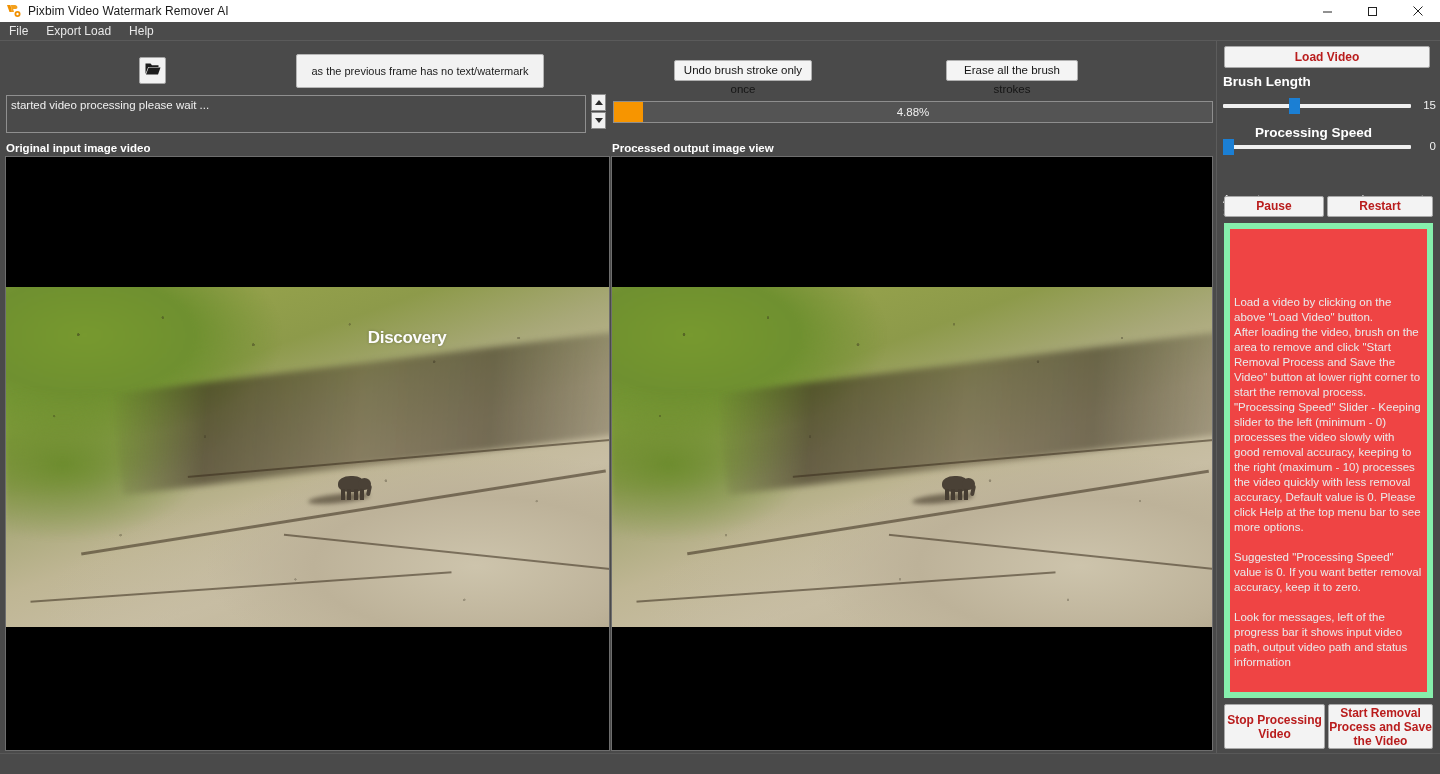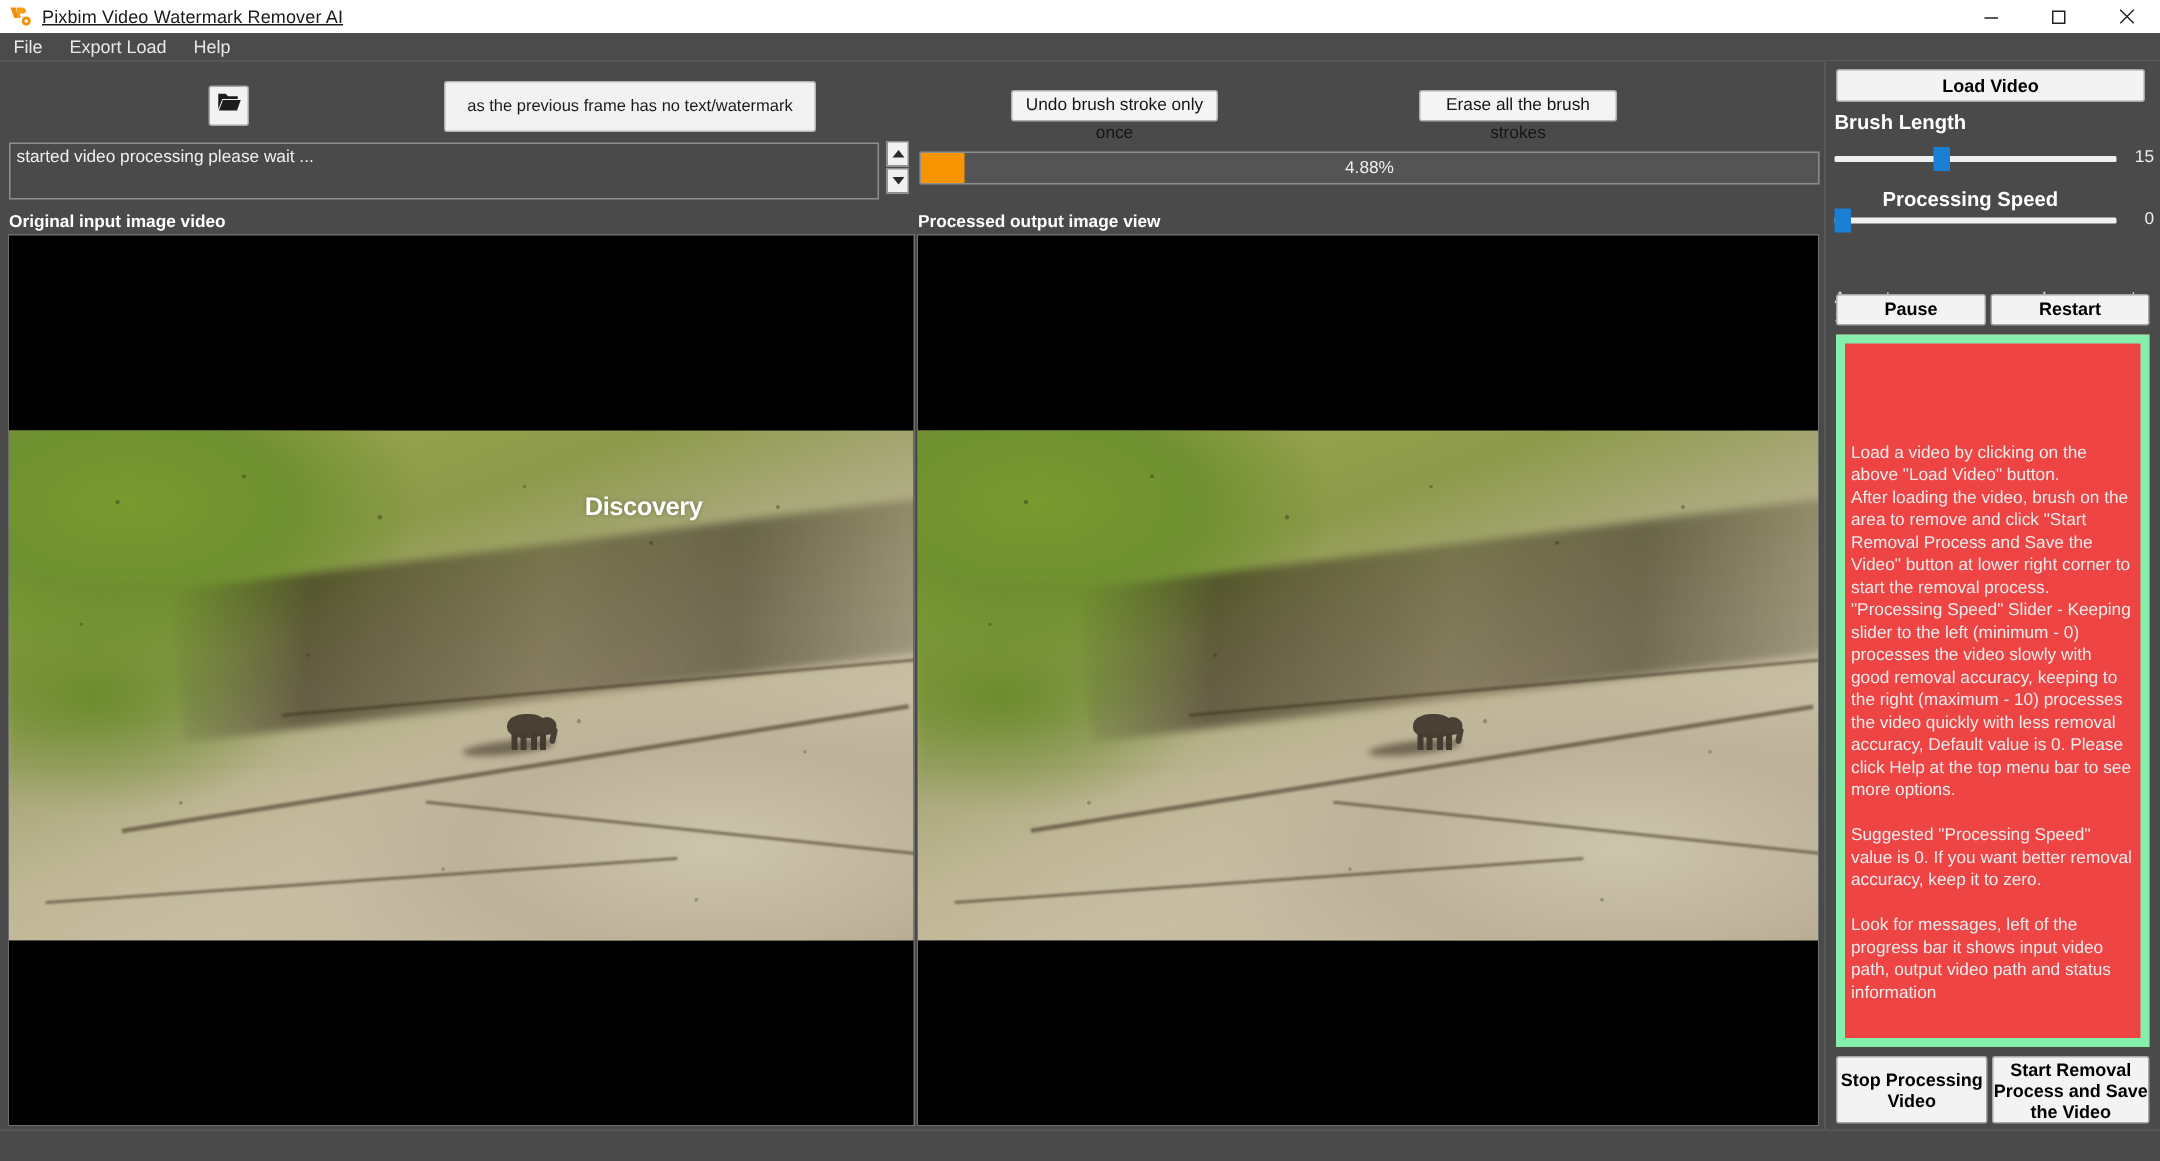--- a/index.html
+++ b/index.html
@@ -10,21 +10,21 @@
   }
   .app { position: relative; width: 1440px; height: 774px; background: #4a4a4a; }
 
   
   .titlebar {
     position: absolute; left: 0; top: 0; width: 1440px; height: 22px;
     background: #ffffff; display: flex; align-items: center;
   }
   .app-icon { width: 16px; height: 16px; margin-left: 6px; margin-right: 6px; position: relative; flex: none; }
   .app-icon svg { display: block; }
-  .title-text { font-size: 12px; color: #1a1a1a; letter-spacing: .1px; text-decoration: underline; }
+  .title-text { font-size: 12px; color: #1a1a1a; letter-spacing: .1px; }
   .win-btns { margin-left: auto; display: flex; height: 22px; }
   .win-btn {
     width: 45px; height: 22px; display: flex; align-items: center; justify-content: center;
     color: #222; font-size: 11px;
   }
   .win-btn svg { display:block; }
 
   
   .menubar {
     position: absolute; left: 0; top: 22px; width: 1440px; height: 19px;
@@ -160,28 +160,27 @@
   .elephant .leg.l4 { left: 28px; }
   .elephant .shadow {
     position: absolute; left: -24px; top: 20px; width: 62px; height: 9px;
     background: rgba(52,42,28,.55); border-radius: 50%; transform: rotate(-6deg); filter: blur(2px);
   }
   .watermark {
     position: absolute; left: 60%; top: 12%;
     font-size: 17px; font-weight: bold; color: #fdfdfd;
     letter-spacing: -.3px; text-shadow: 0 0 3px rgba(0,0,0,.25);
     font-family: "Liberation Sans", sans-serif;
-    margin-left: 22px;
   }
 
   
   .sidebar { position: absolute; left: 1219px; top: 41px; width: 221px; height: 712px; background: #4a4a4a; }
   .side-btn {
     background: #f3f3f3; border: 1px solid #a8a8a8; border-radius: 2px;
-    font-size: 12px; color: #000000; text-align: center;
+    font-size: 12px; color: #b91c1c; text-align: center;
   }
   #load-video-btn { position: absolute; left: 5px; top: 5px; width: 206px; height: 22px; font-weight: bold; line-height: 20px; }
   .side-title { position: absolute; font-size: 13.5px; font-weight: bold; color: #ffffff; }
   #brush-title { left: 4px; top: 33px; }
   #speed-title { left: 4px; top: 84px; margin-left: 32px; }
   .slider-row { position: absolute; left: 4px; width: 213px; height: 16px; }
   #brush-slider-row { top: 57px; }
   #speed-slider-row { top: 98px; }
   .slider-track {
     position: absolute; left: 0; top: 6px; width: 188px; height: 4px;

